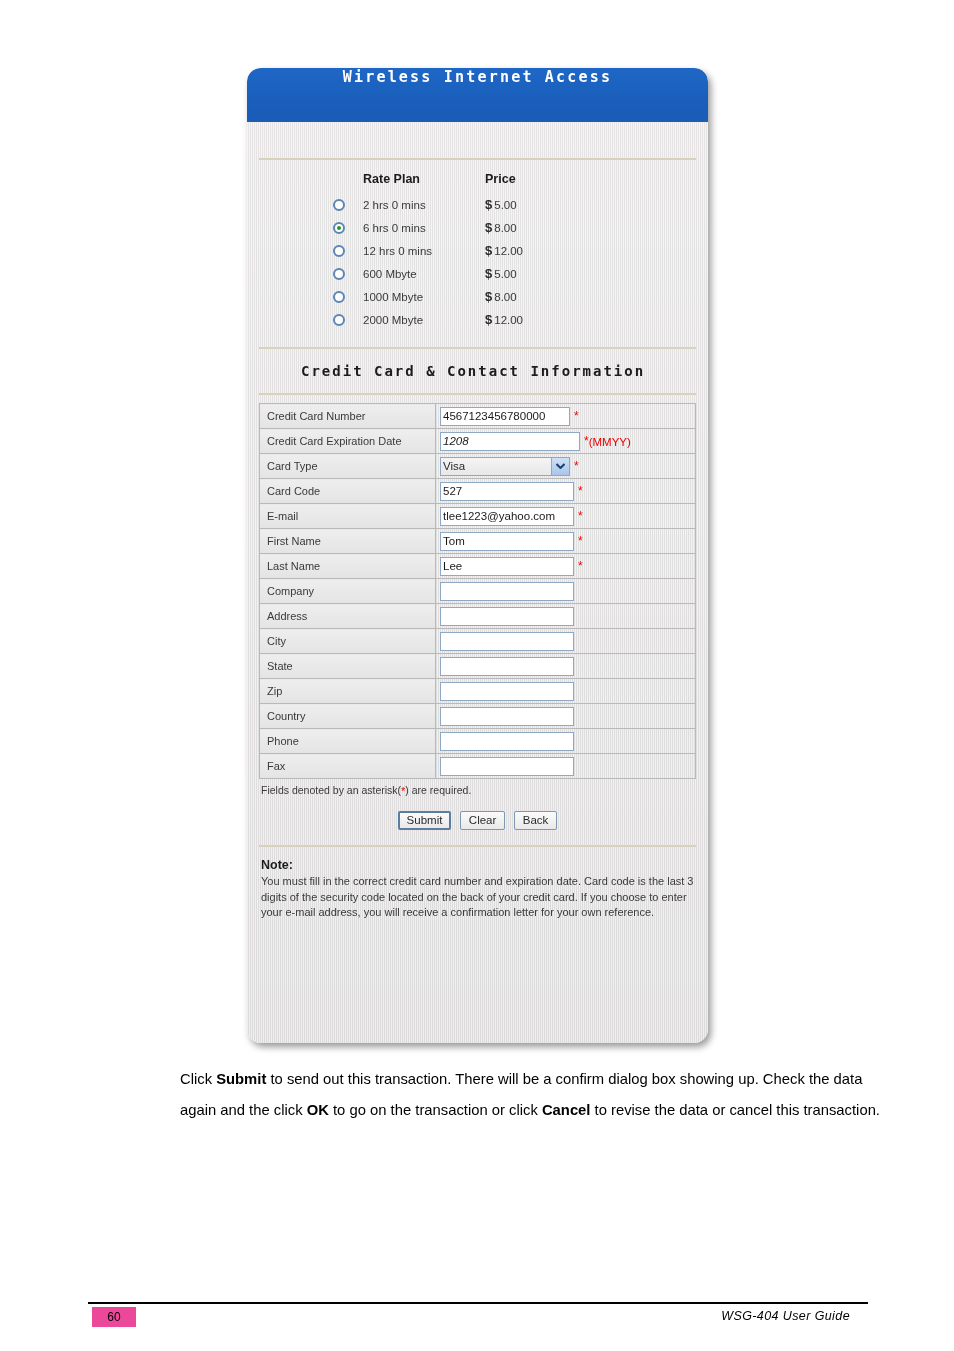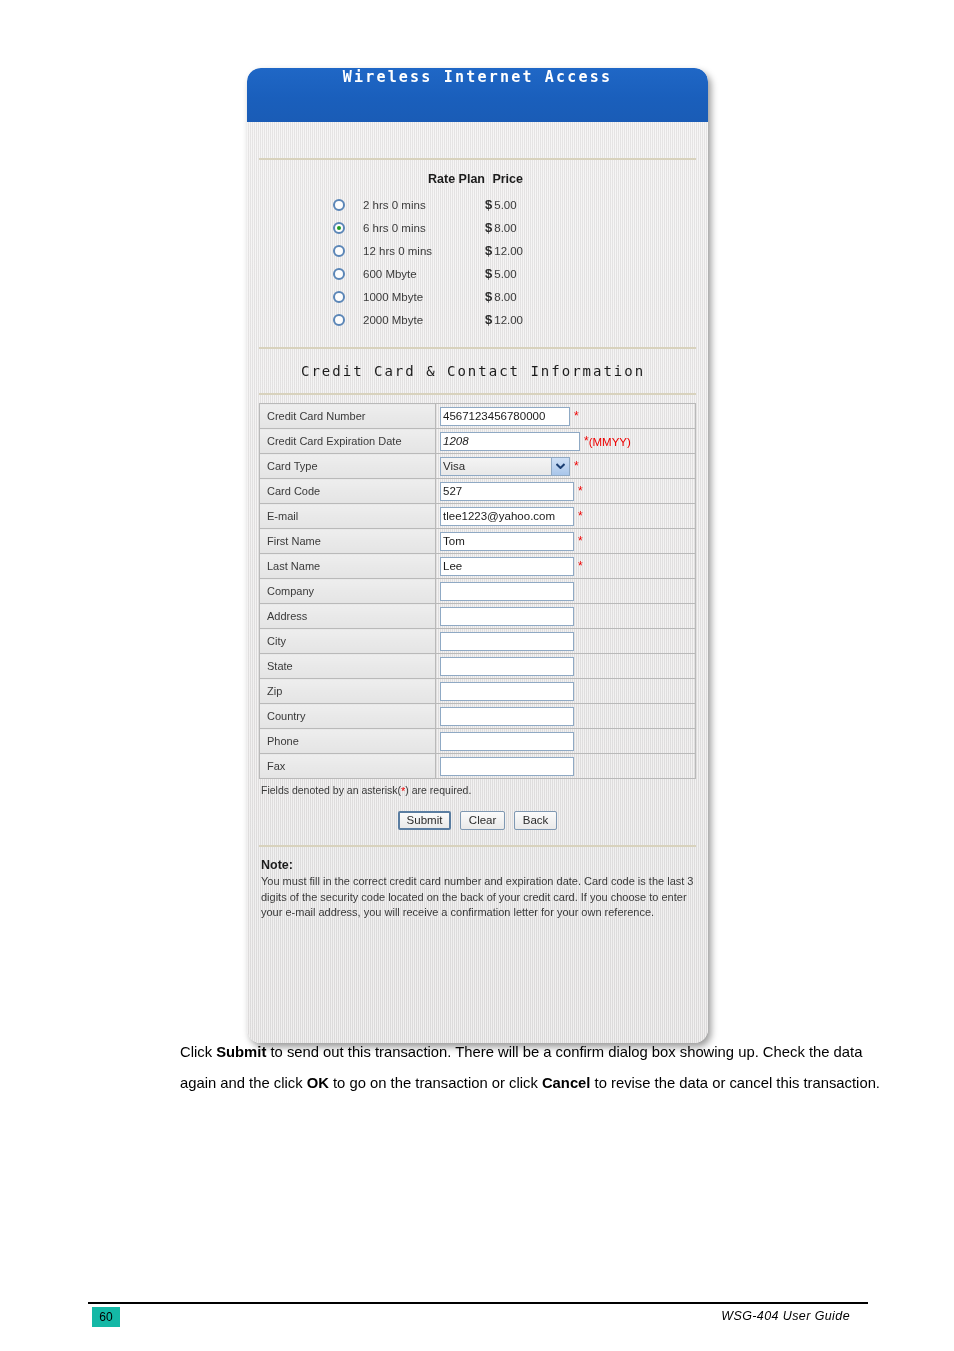--- a/index.html
+++ b/index.html
@@ -68,21 +68,21 @@
     margin: 0 0 0 0;
     padding: 12px 0 14px 0;
   }
   .plan-table {
     border-collapse: collapse;
     margin-left: 74px;
     font-size: 11.5px;
     color: #3a3a3a;
   }
   .plan-table th {
-    text-align: right;
+    text-align: left;
     font-size: 12.5px;
     font-weight: bold;
     color: #1c1c1c;
     padding: 0 0 9px 0;
   }
   .plan-table th.th-plan { padding-left: 0; }
   .plan-table td {
     padding: 2px 0 6px 0;
     vertical-align: middle;
     white-space: nowrap;
@@ -114,21 +114,21 @@
     font-weight: bold;
     color: #2b2b2b;
     margin-right: 2px;
   }
   .price .amt { font-size: 11.5px; color: #3a3a3a; }
 
   
   .section-head {
     font-family: "DejaVu Sans Mono", monospace;
     font-size: 14px;
-    font-weight: normal;
+    font-weight: bold;
     color: #1c1c1c;
     letter-spacing: 2px;
     padding: 14px 0 14px 42px;
   }
 
   
   .form-wrap { padding: 8px 0 0 0; }
   .form-table {
     width: 100%;
     border-collapse: collapse;
@@ -248,43 +248,43 @@
     font-size: 11px;
     line-height: 15.5px;
     color: #3a3a3a;
     width: 437px;
   }
 
   
   .prose {
     position: absolute;
     left: 180px;
-    top: 1037px;
+    top: 1064px;
     width: 700px;
     font-size: 14.8px;
     line-height: 31px;
     color: #000;
   }
   .prose b { font-weight: bold; }
 
   
   .footer-rule {
     position: absolute;
     left: 88px;
     top: 1302px;
     width: 780px;
     border-top: 2px solid #000;
   }
   .page-num {
     position: absolute;
     left: 92px;
     top: 1307px;
-    width: 28px;
+    width: 44px;
     height: 20px;
-    background: #14b8a6;
+    background: #ec4899;
     font-size: 12px;
     color: #000;
     display: flex;
     align-items: center;
     justify-content: center;
   }
   .footer-right {
     position: absolute;
     right: 104px;
     top: 1309px;

